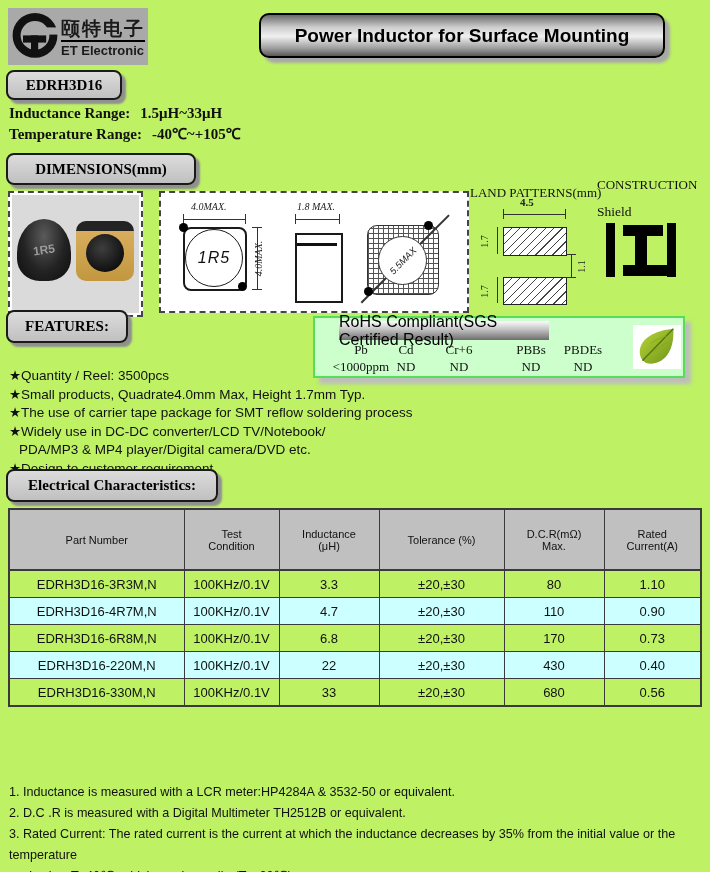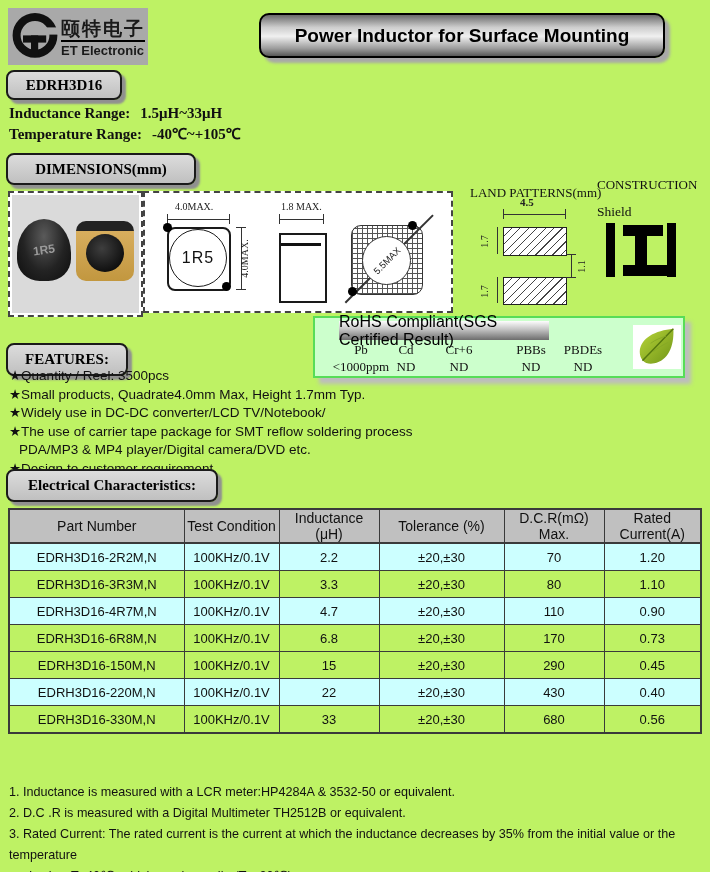--- a/index.html
+++ b/index.html
@@ -19,43 +19,43 @@
           border-radius:10px;display:flex;align-items:center;justify-content:center;
           background:linear-gradient(180deg,#6a6a6a 0%,#cdcdcd 30%,#f0f0f0 52%,#9b9b9b 82%,#585858 100%);
           box-shadow:5px 5px 3px #a8a8a8;font-size:19px;font-weight:bold;color:#000;}
 
   .tag-btn{position:absolute;border:2px solid #1a1a1a;border-radius:8px;
            background:linear-gradient(180deg,#dcdcdc,#c0c0c0);
            box-shadow:4px 4px 2px #909090;display:flex;align-items:center;justify-content:center;
            font-family:"Liberation Serif",serif;font-weight:bold;font-size:15px;color:#000;}
   .series-btn{left:6px;top:70px;width:112px;height:26px;text-align:right;}
   .dim-btn{left:6px;top:153px;width:186px;height:28px;}
-  .feat-btn{left:6px;top:343px;width:118px;height:29px;}
+  .feat-btn{left:6px;top:310px;width:118px;height:29px;}
   .elec-btn{left:6px;top:469px;width:208px;height:29px;}
 
   .ranges{position:absolute;left:9px;top:103px;font-family:"Liberation Serif",serif;
           font-weight:bold;font-size:15px;line-height:21px;}
   .ranges .rv{margin-left:10px;}
 
   
   .photo-box{position:absolute;left:8px;top:191px;width:127px;height:118px;border:2px dashed #444;
              background:#fff;padding:2px;}
   .photo{position:relative;width:100%;height:100%;background:#dadada;overflow:hidden;}
   .ind-left{position:absolute;left:5px;top:24px;width:54px;height:62px;
             background:radial-gradient(ellipse at 50% 28%,#5a5a5a 0%,#232323 55%,#0c0c0c 100%);
             border-radius:50% 50% 42% 42% / 55% 55% 36% 36%;}
   .ind-left span{display:block;margin-top:24px;text-align:center;color:#9a9a9a;
                  font-size:12px;font-weight:bold;transform:rotate(-8deg);}
   .ind-right{position:absolute;left:64px;top:26px;width:58px;height:60px;border-radius:10px;
              background:linear-gradient(180deg,#232323 0%,#232323 16%,#d8ae5e 16%,#c2973f 100%);}
   .ind-right::after{content:"";position:absolute;left:10px;top:13px;width:38px;height:38px;
              border-radius:50%;background:radial-gradient(circle at 42% 38%,#3e3e3e,#0e0e0e 75%);}
 
-  .draw-box{position:absolute;left:143px;top:191px;width:306px;height:118px;border:2px dashed #444;
-            background:#fff;overflow:hidden;}
+  .draw-box{position:absolute;left:159px;top:191px;width:306px;height:118px;border:2px dashed #444;
+            background:#fff;overflow:hidden;font-style:italic;}
   .dl{position:absolute;font-family:"Liberation Serif",serif;font-size:10px;color:#222;white-space:nowrap;}
   .hl{position:absolute;height:1px;background:#333;}
   .vl{position:absolute;width:1px;background:#333;}
   .dot{position:absolute;width:9px;height:9px;background:#000;border-radius:50%;}
   .rot{transform:rotate(-90deg);transform-origin:center;}
 
   .tv-sq{position:absolute;left:22px;top:34px;width:60px;height:60px;border:2px solid #1a1a1a;border-radius:8px;}
   .tv-ci{position:absolute;left:24px;top:36px;width:56px;height:56px;border:1.5px solid #1a1a1a;border-radius:50%;
          display:flex;align-items:center;justify-content:center;font-size:16px;letter-spacing:1px;color:#111;}
   .sv-rect{position:absolute;left:134px;top:40px;width:44px;height:66px;border:2px solid #1a1a1a;}
@@ -91,22 +91,22 @@
   .leaf-box{position:absolute;left:318px;top:7px;width:48px;height:44px;background:#fff;
         display:flex;align-items:center;justify-content:center;}
 
   
   .features-list{position:absolute;left:9px;top:367px;font-size:13.5px;line-height:18.5px;color:#111;}
   .feat.cont{padding-left:10px;}
 
   
   .etable{position:absolute;left:8px;top:508px;width:692px;border-collapse:collapse;
           border:2px solid #3a3a3a;table-layout:fixed;}
-  .etable th{background:#c0c0c0;font-weight:normal;font-size:14px;height:27px;
-             border:1.5px solid #3a3a3a;border-bottom:2px solid #3a3a3a;padding:0;}
+  .etable th{background:#c0c0c0;font-weight:normal;font-size:11px;height:27px;
+             border:1.5px solid #3a3a3a;border-bottom:2px solid #3a3a3a;padding:16px;}
   .etable td{font-size:13px;height:26px;text-align:center;border:1.5px solid #3a3a3a;padding:0;}
   .etable tr.alt td{background:#ccffff;}
   .etable col:nth-child(1){width:175px;}
   .etable col:nth-child(2){width:95px;}
   .etable col:nth-child(3){width:100px;}
   .etable col:nth-child(4){width:125px;}
   .etable col:nth-child(5){width:100px;}
   .etable col:nth-child(6){width:97px;}
 
   
@@ -248,22 +248,22 @@
         <path d="M42 2 C32 12 20 25 8 37" stroke="#55770f" stroke-width="1.6" fill="none"></path>
         <path d="M34 10 C28 12 22 14 17 18 M36 17 C30 20 25 23 20 27" stroke="#86a825" stroke-width="1" fill="none"></path>
       </svg>
     </div>
   </div>
 
   <div class="tag-btn feat-btn">FEATURES:</div>
   <div class="features-list">
       <div class="feat">★Quantity / Reel: 3500pcs</div>
       <div class="feat">★Small products, Quadrate4.0mm Max, Height 1.7mm Typ.</div>
+      <div class="feat">★The use of carrier tape package for SMT reflow soldering process</div>
       <div class="feat">★Widely use in DC-DC converter/LCD TV/Notebook/</div>
-      <div class="feat">★The use of carrier tape package for SMT reflow soldering process</div>
       <div class="feat cont">PDA/MP3 &amp; MP4 player/Digital camera/DVD etc.</div>
       <div class="feat">★Design to customer requirement</div>
     </div>
 
   <div class="tag-btn elec-btn">Electrical Characteristics:</div>
   <table class="etable">
     <colgroup>
         <col>
         <col>
         <col>
@@ -275,28 +275,20 @@
         <tr>
           <th>Part Number</th>
           <th>Test Condition</th>
           <th>Inductance (μH)</th>
           <th>Tolerance (%)</th>
           <th>D.C.R(mΩ) Max.</th>
           <th>Rated Current(A)</th>
         </tr>
       </thead>
     <tbody>
-        <tr class="alt">
-          <td>EDRH3D16-2R2M,N</td>
-          <td>100KHz/0.1V</td>
-          <td>2.2</td>
-          <td>±20,±30</td>
-          <td>70</td>
-          <td>1.20</td>
-        </tr>
         <tr>
           <td>EDRH3D16-3R3M,N</td>
           <td>100KHz/0.1V</td>
           <td>3.3</td>
           <td>±20,±30</td>
           <td>80</td>
           <td>1.10</td>
         </tr>
         <tr class="alt">
           <td>EDRH3D16-4R7M,N</td>
@@ -306,28 +298,20 @@
           <td>110</td>
           <td>0.90</td>
         </tr>
         <tr>
           <td>EDRH3D16-6R8M,N</td>
           <td>100KHz/0.1V</td>
           <td>6.8</td>
           <td>±20,±30</td>
           <td>170</td>
           <td>0.73</td>
-        </tr>
-        <tr>
-          <td>EDRH3D16-150M,N</td>
-          <td>100KHz/0.1V</td>
-          <td>15</td>
-          <td>±20,±30</td>
-          <td>290</td>
-          <td>0.45</td>
         </tr>
         <tr class="alt">
           <td>EDRH3D16-220M,N</td>
           <td>100KHz/0.1V</td>
           <td>22</td>
           <td>±20,±30</td>
           <td>430</td>
           <td>0.40</td>
         </tr>
         <tr>

